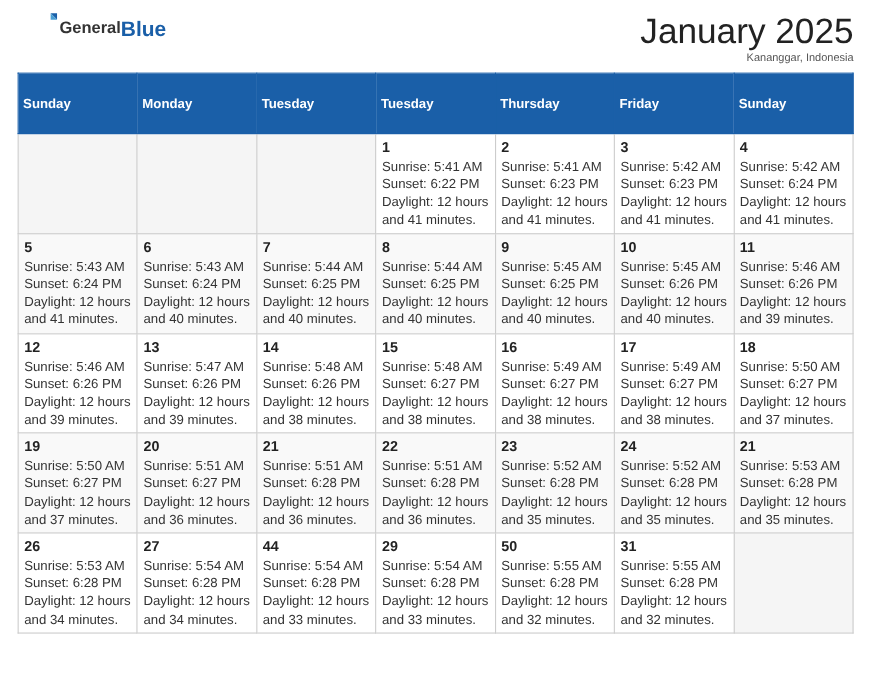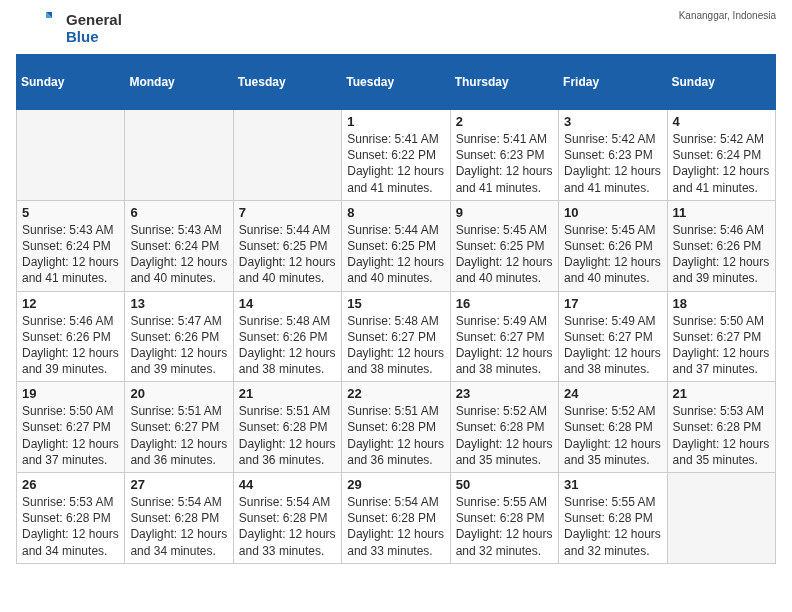--- a/index.html
+++ b/index.html
@@ -85,26 +85,27 @@
 </head>
 <body>
 
 <div class="page">
   <div class="header">
     <div class="logo">
     <svg width="36" height="36" viewBox="0 0 36 36">
       <polygon points="30,2 36,8 36,2" fill="#1a5fa8"></polygon>
       <polygon points="30,2 36,8 30,8" fill="#4a9fd4"></polygon>
     </svg>
-    <div style="display:flex;flex-direction:column;line-height:1.15;margin-left:12px;">
+    <div style="display:flex;flex-direction:row;line-height:1.15;margin-left:0px;">
       <span style="font-size:15px;font-weight:bold;color:#333;">General</span>
-      <span style="font-size:15px;font-weight:bold;color:#1a5fa8;">Blue</span>
+      <span style="font-size:19px;font-weight:bold;color:#1a5fa8;">Blue</span>
     </div>
   </div>
     <div class="title-block">
+      <div class="title-month">January 2025</div>
       <div class="title-location">Kananggar, Indonesia</div>
     </div>
   </div>
 
   <table class="calendar">
     <thead>
       <tr>
       <th>Sunday</th>
           <th>Monday</th>
           <th>Tuesday</th>

